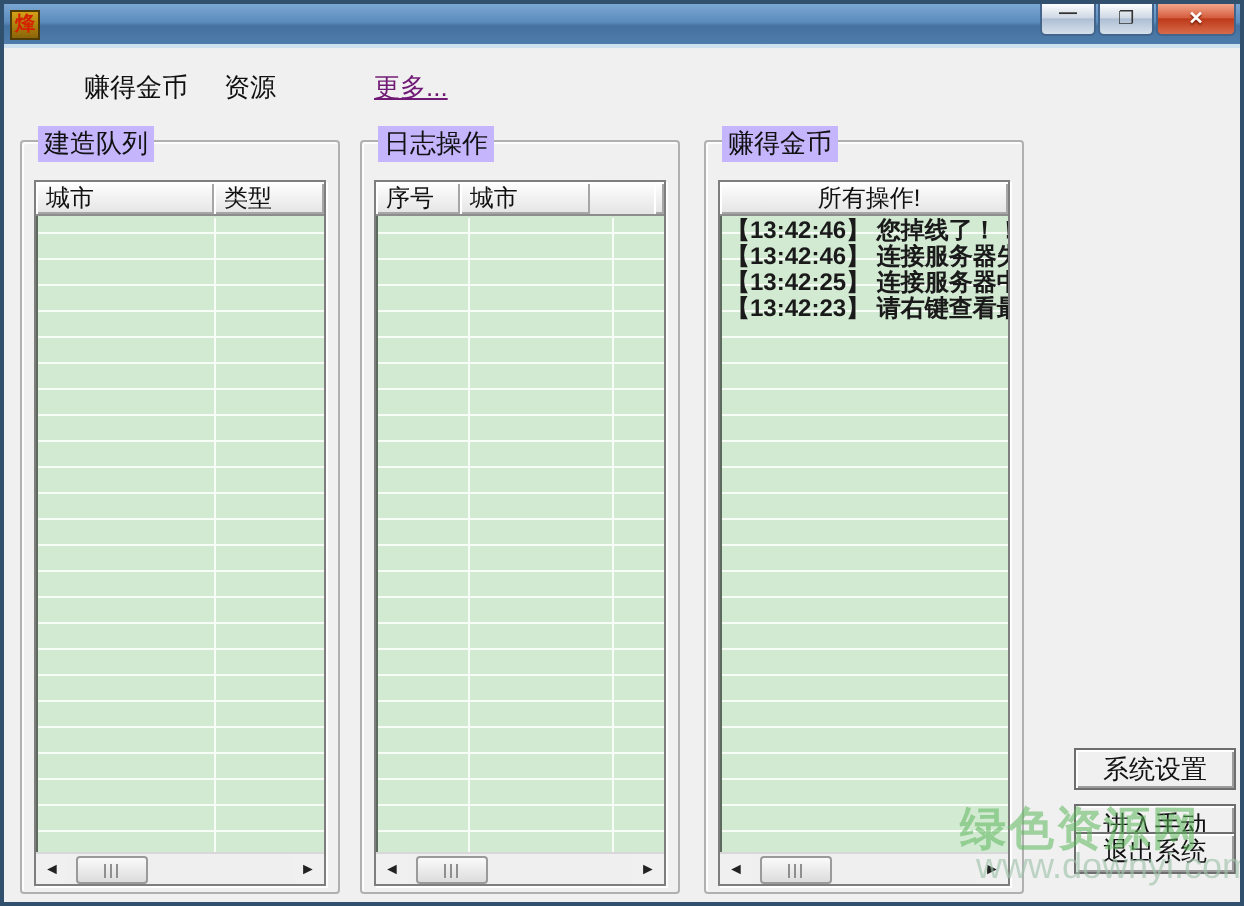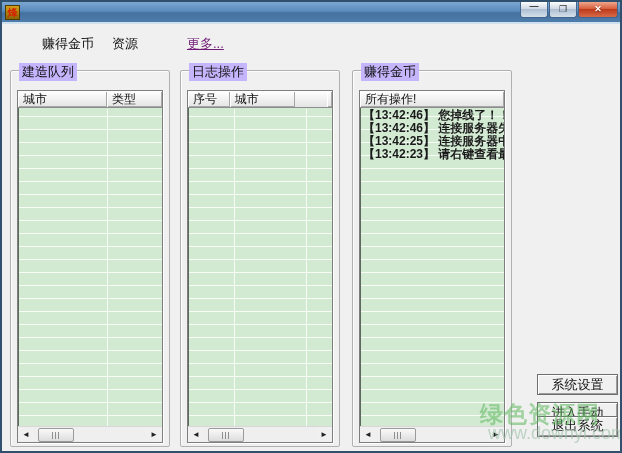--- a/index.html
+++ b/index.html
@@ -69,21 +69,21 @@
     background:linear-gradient(180deg,#ffffff,#e4e4e4);
     border-bottom:1px solid #8d8d8d;
   }
   .hcell {
     height:100%; font-size:12px; color:#111; padding:0 0 0 5px;
     box-shadow:inset 1px 1px 0 #ffffff, inset -1px -1px 0 #a6a6a6;
     white-space:nowrap; overflow:hidden; cursor:default;
   }
   .g1 .hc1 { width:89px; } .g1 .hc2 { flex:1; }
   .g2 .hc1 { width:46px; } .g2 .hc2 { width:72px; } .g2 .hc3 { flex:1;margin-left:32px; }
-  .g3 .hc1 { width:100%; }
+  .g3 .hc1 { width:100%;text-align:center; }
   .lbody { position:absolute; top:18px; left:0; right:0; bottom:16px; overflow:hidden; }
   .vsep { position:absolute; top:0; bottom:0; width:1px; background:#f7fcf7; }
   .logrow {
     height:13px; line-height:13px; font-size:12px; font-weight:bold; color:#1a1a1a;
     padding-left:3px; white-space:nowrap; overflow:hidden;
   }
   
   .hscroll {
     position:absolute; left:0; right:0; bottom:0; height:16px;
     background:#efefef; border-top:1px solid #d8d8d8;

